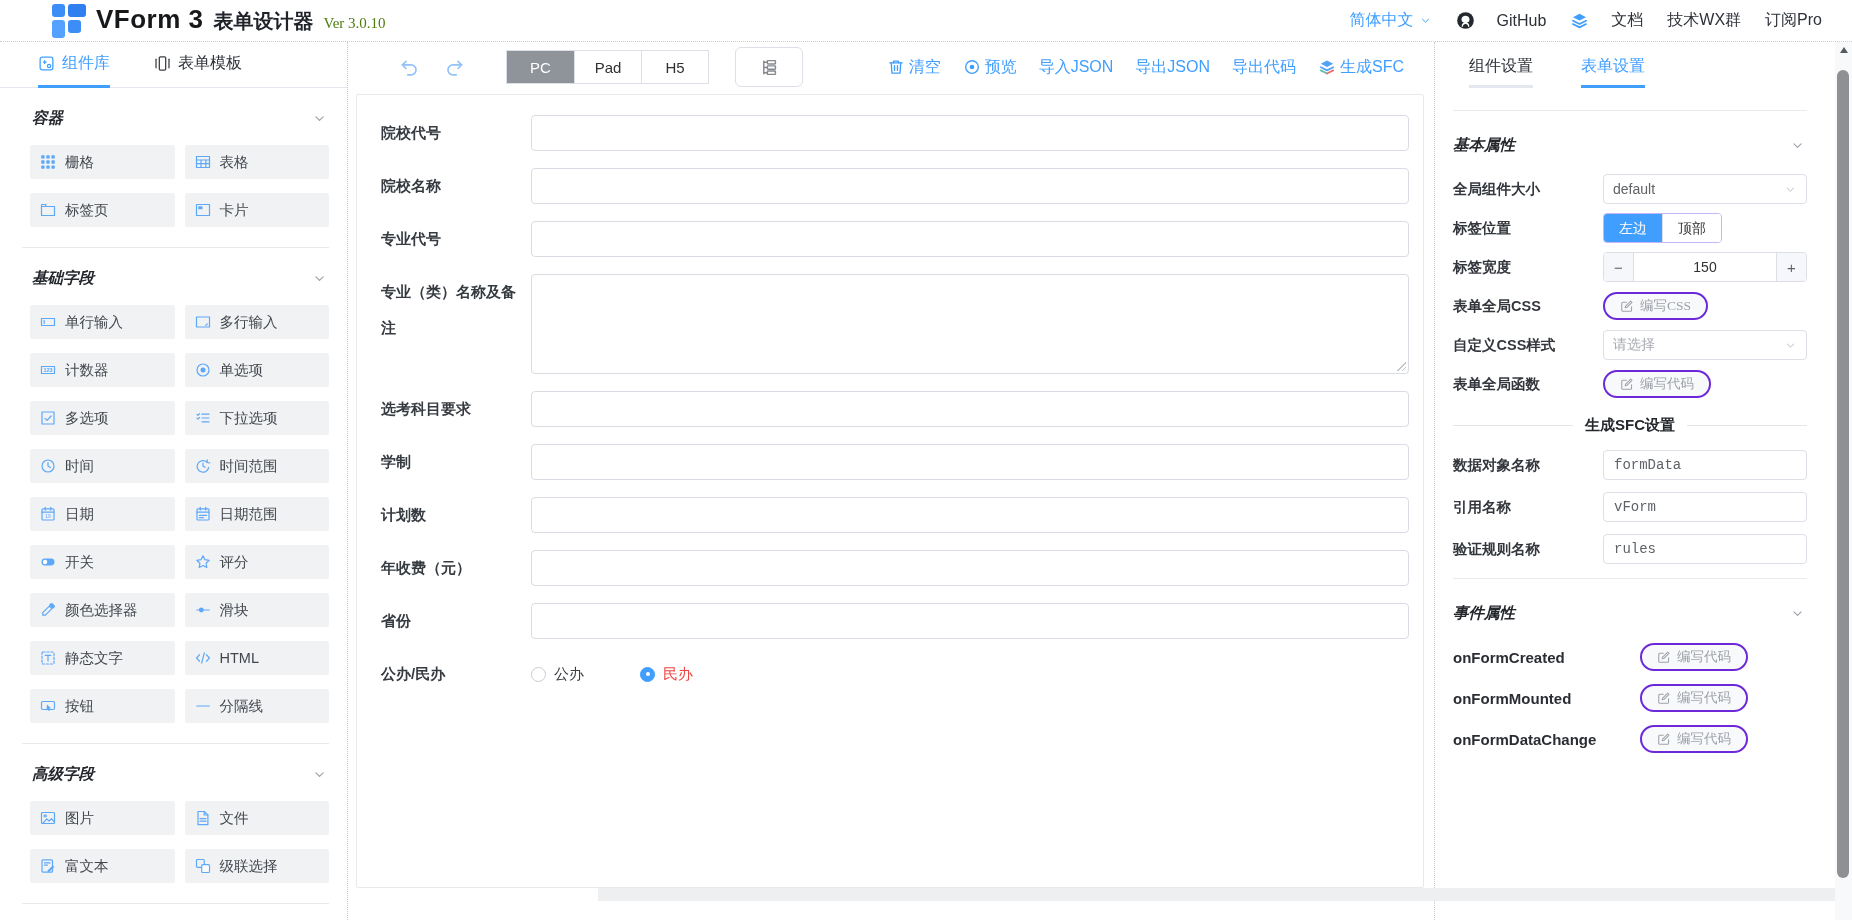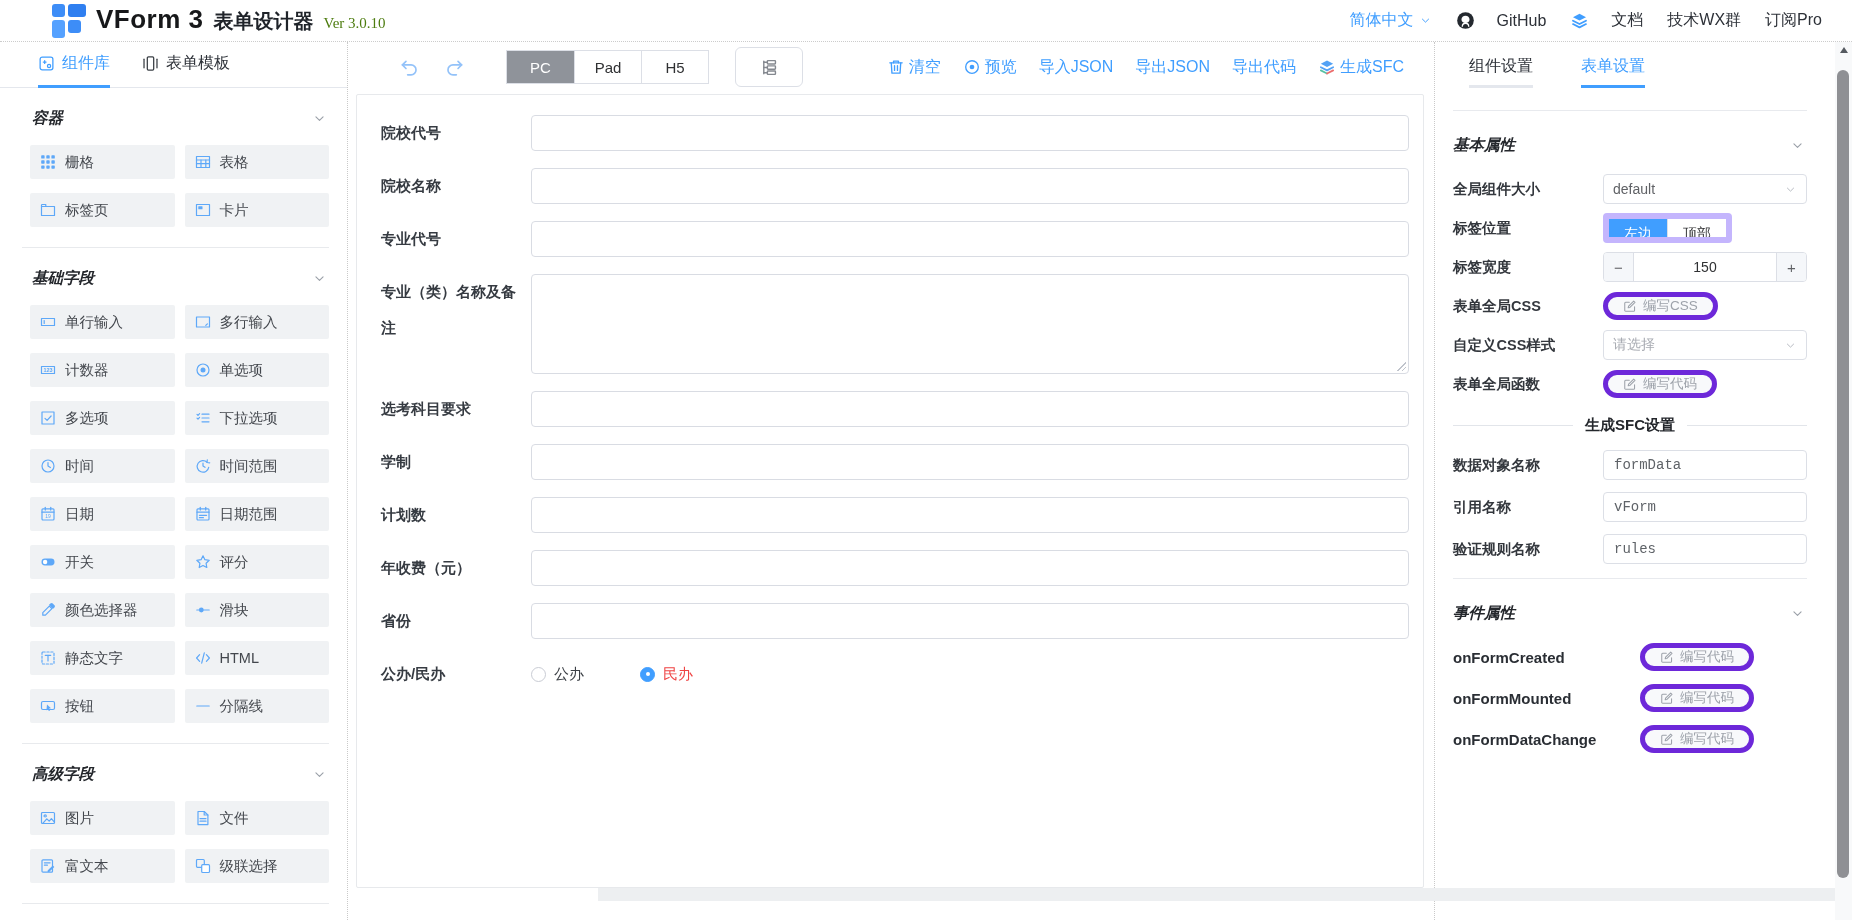--- a/index.html
+++ b/index.html
@@ -25,21 +25,21 @@
   .lang { color:#409eff; display:flex; align-items:center; gap:5px; cursor:pointer; }
   .lang .ic { width:13px; height:13px; color:#409eff; }
   .hlink { display:flex; align-items:center; gap:22px; color:#2d3138; text-decoration:none; cursor:pointer; }
   .hlink .ic { width:19px; height:19px; }
 
   
   .body { display:flex; height:878px; }
 
   
   .sidebar { width:348px; flex:none; border-right:1px dotted #c9c9c9; display:flex; flex-direction:column; overflow:hidden; }
-  .side-tabs { height:46px; flex:none; display:flex; gap:32px; padding:0 0 0 38px; border-bottom:1px solid #e4e7ed; }
+  .side-tabs { height:46px; flex:none; display:flex; gap:44px; padding:0 0 0 38px; border-bottom:1px solid #e4e7ed; }
   .side-tab { display:flex; align-items:center; gap:7px; font-size:16px; color:#2d3138; cursor:pointer;
               border-bottom:3px solid transparent; margin-bottom:-1px; }
   .side-tab .ic { width:17px; height:17px; color:#3a3f45; }
   .side-tab.active { color:#409eff; border-bottom-color:#409eff; }
   .side-tab.active .ic { color:#409eff; }
   .side-sections { flex:1; padding:0 18px 0 30px; overflow:hidden; }
   .sec-hd { display:flex; align-items:center; justify-content:space-between; margin:20px 2px 16px 2px; }
   .sec-title { font-size:15.5px; font-weight:700; font-style:italic; color:#24272c; }
   .chev { width:15px; height:15px; color:#9aa0a8; cursor:pointer; }
   .item-grid { display:grid; grid-template-columns:1fr 1fr; gap:14px 10px; }
@@ -93,33 +93,33 @@
   .rp-sep { border-top:1px solid #e8eaee; margin-top:22px; }
   .rp-sec-hd { display:flex; align-items:center; justify-content:space-between; margin:24px 2px 18px 0; }
   .rp-sec-title { font-size:15.5px; font-weight:700; font-style:italic; color:#24272c; }
   .prow { display:flex; align-items:center; margin-bottom:9px; min-height:30px; }
   .plabel { width:150px; flex:none; font-size:14.5px; font-weight:600; color:#33373d; }
   .pctrl { width:204px; display:flex; align-items:center; }
   .sel { width:204px; height:30px; border:1px solid #dcdfe6; border-radius:4px; background:#fff;
          display:flex; align-items:center; justify-content:space-between; padding:0 9px; font-size:14px; color:#606266; cursor:pointer; }
   .sel .ic { width:13px; height:13px; color:#b4b8bf; }
   .sel .ph { color:#a8abb2; }
-  .seg { display:flex; border:6px solid #c4b5fd; border-radius:4px; overflow:hidden; height:30px; }
+  .seg { display:flex; border:1px solid #c4b5fd; border-radius:4px; overflow:hidden; height:30px; }
   .seg-opt { padding:0 15px; line-height:28px; font-size:14px; color:#303133; background:#fff; cursor:pointer;
              border-left:1px solid #dcdfe6; }
   .seg-opt:first-child { border-left:none; }
   .seg-opt.active { background:#409eff; color:#fff; }
   .stepper { width:204px; height:30px; border:1px solid #dcdfe6; border-radius:4px; display:flex; overflow:hidden; background:#fff; }
   .st-btn { width:30px; flex:none; background:#f5f7fa; color:#606266; display:flex; align-items:center;
             justify-content:center; font-size:15px; cursor:pointer; }
   .st-btn.minus { border-right:1px solid #dcdfe6; }
   .st-btn.plus { border-left:1px solid #dcdfe6; }
   .st-val { flex:1; text-align:center; line-height:28px; font-size:14px; color:#303133; }
-  .pill { height:28px; border:5px solid #6d28d9; border-radius:14px; background:#f8f9fb; color:#9da2aa;
-          display:inline-flex; align-items:center; gap:6px; padding:0 15px; font-size:13.5px; cursor:pointer; font-family:Liberation Sans, sans-serif; }
+  .pill { height:28px; border:2px solid #6d28d9; border-radius:14px; background:#f8f9fb; color:#9da2aa;
+          display:inline-flex; align-items:center; gap:6px; padding:0 15px; font-size:13.5px; cursor:pointer; font-family:Liberation Serif, serif; }
   .pill .ic { width:14px; height:14px; color:#9da2aa; }
   .sub-divider { display:flex; align-items:center; gap:12px; margin:17px 0 15px; }
   .sub-divider .line { flex:1; height:1px; background:#e2e5ea; }
   .sub-divider .txt { font-size:15px; font-weight:700; color:#24272c; }
   .tinput { width:204px; height:30px; border:1px solid #dcdfe6; border-radius:4px; padding:0 10px;
             font-family:inherit; font-size:14px; color:#5f6368; background:#fff; }
   .prow.gap { margin-bottom:12px;font-family:Liberation Mono, monospace; }
   .erow { display:flex; align-items:center; margin-bottom:11px; min-height:30px; }
   .elabel { width:187px; flex:none; font-size:15px; font-weight:700; color:#2a2e34; }
 

